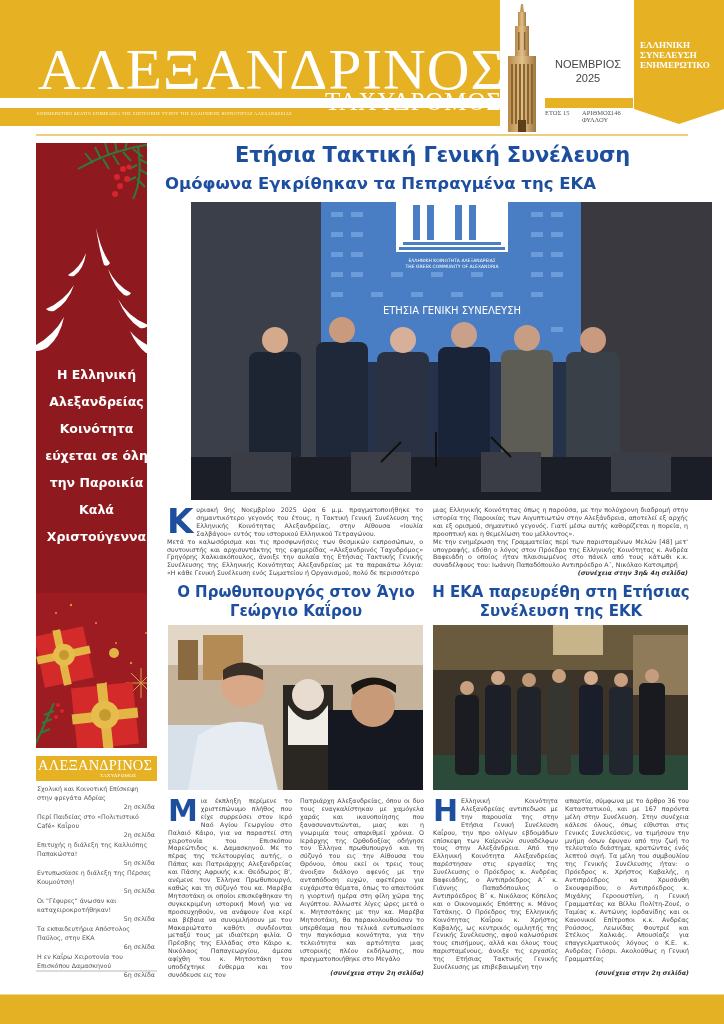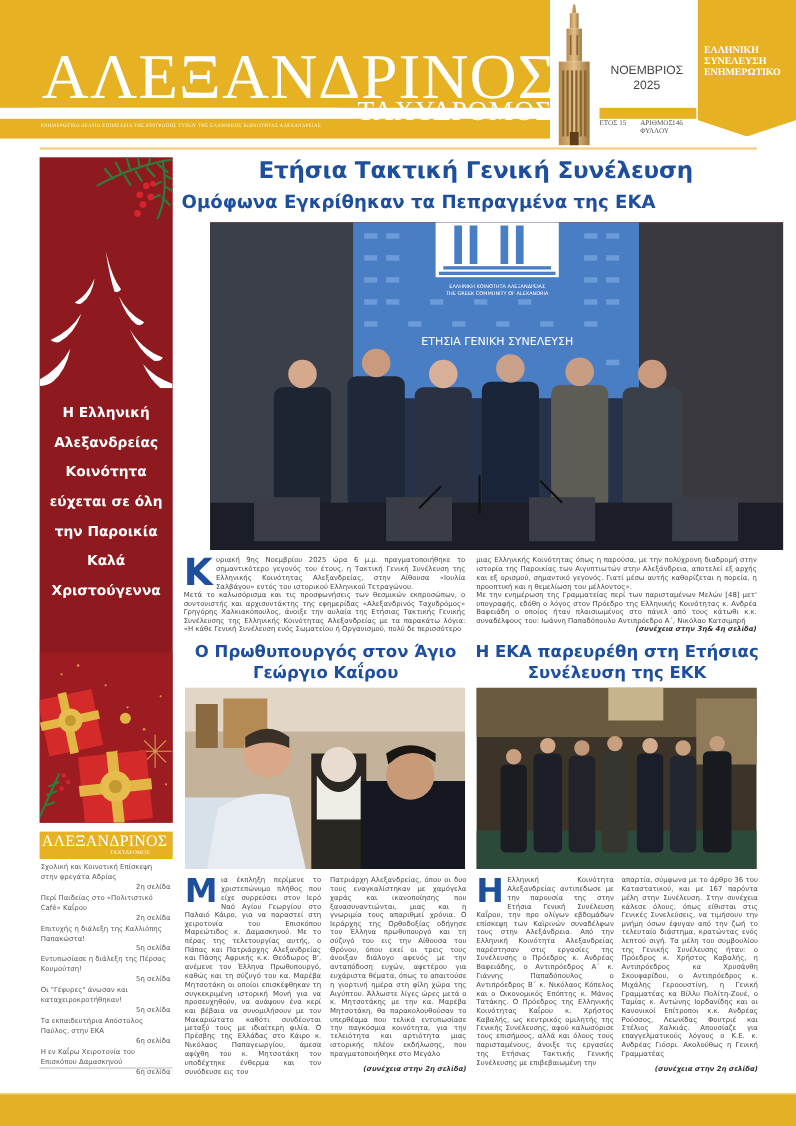--- a/index.html
+++ b/index.html
@@ -21,21 +21,21 @@
   .issue-gold { position: absolute; left: 545px; top: 98px; width: 88px; height: 10px; background: #e6b224; }
   .issue-row { position: absolute; left: 545px; top: 109px; width: 90px; font-family: "Liberation Serif", serif; font-size: 6.5px; color: #555; }
   .issue-row span { position: absolute; white-space: nowrap; }
 
   .community-flag { position: absolute; left: 634px; top: 0; width: 90px; height: 124px; background: #e6b224; clip-path: polygon(0 0, 100% 0, 100% 88%, 50% 100%, 0 88%); }
   .community-text { position: absolute; left: 640px; top: 40px; width: 84px; font-family: "Liberation Serif", serif; font-size: 9px; line-height: 10px; color: #fff; font-weight: bold; }
 
   .mast-rule { position: absolute; left: 36px; top: 134px; width: 652px; height: 2px; background: #eecf7d; }
 
   
-  .ad { position: absolute; left: 36px; top: 143px; width: 121px; height: 605px; background: #8e1a1f; overflow: hidden; }
+  .ad { position: absolute; left: 36px; top: 143px; width: 111px; height: 605px; background: #8e1a1f; overflow: hidden; }
   .ad-branch { position: absolute; right: -6px; top: -4px; width: 80px; height: 70px; }
   .ad-tree { position: absolute; left: 0; top: 70px; width: 121px; height: 140px; }
   .ad-text { position: absolute; left: 0; top: 218px; width: 121px; text-align: center; font-family: "DejaVu Sans", sans-serif; font-weight: bold; font-size: 12.5px; color: #fff; line-height: 27px; }
   .ad-gifts { position: absolute; left: 0; top: 450px; width: 121px; height: 155px; }
 
   
   .idx-head { position: absolute; left: 36px; top: 756px; width: 121px; height: 25px; background: #e6b224; }
   .idx-head-title { position: absolute; left: 38px; top: 757px; width: 118px; font-family: "Liberation Serif", serif; font-size: 14.5px; color: #fff; letter-spacing: 0.2px; white-space: nowrap; }
   .idx-head-sub { position: absolute; left: 100px; top: 773px; font-family: "Liberation Serif", serif; font-size: 5px; color: #fff; letter-spacing: 0.3px; }
   .idx-list { position: absolute; left: 37px; top: 784px; width: 118px; font-family: "DejaVu Sans", sans-serif; font-size: 6.3px; color: #555; line-height: 9px; }

